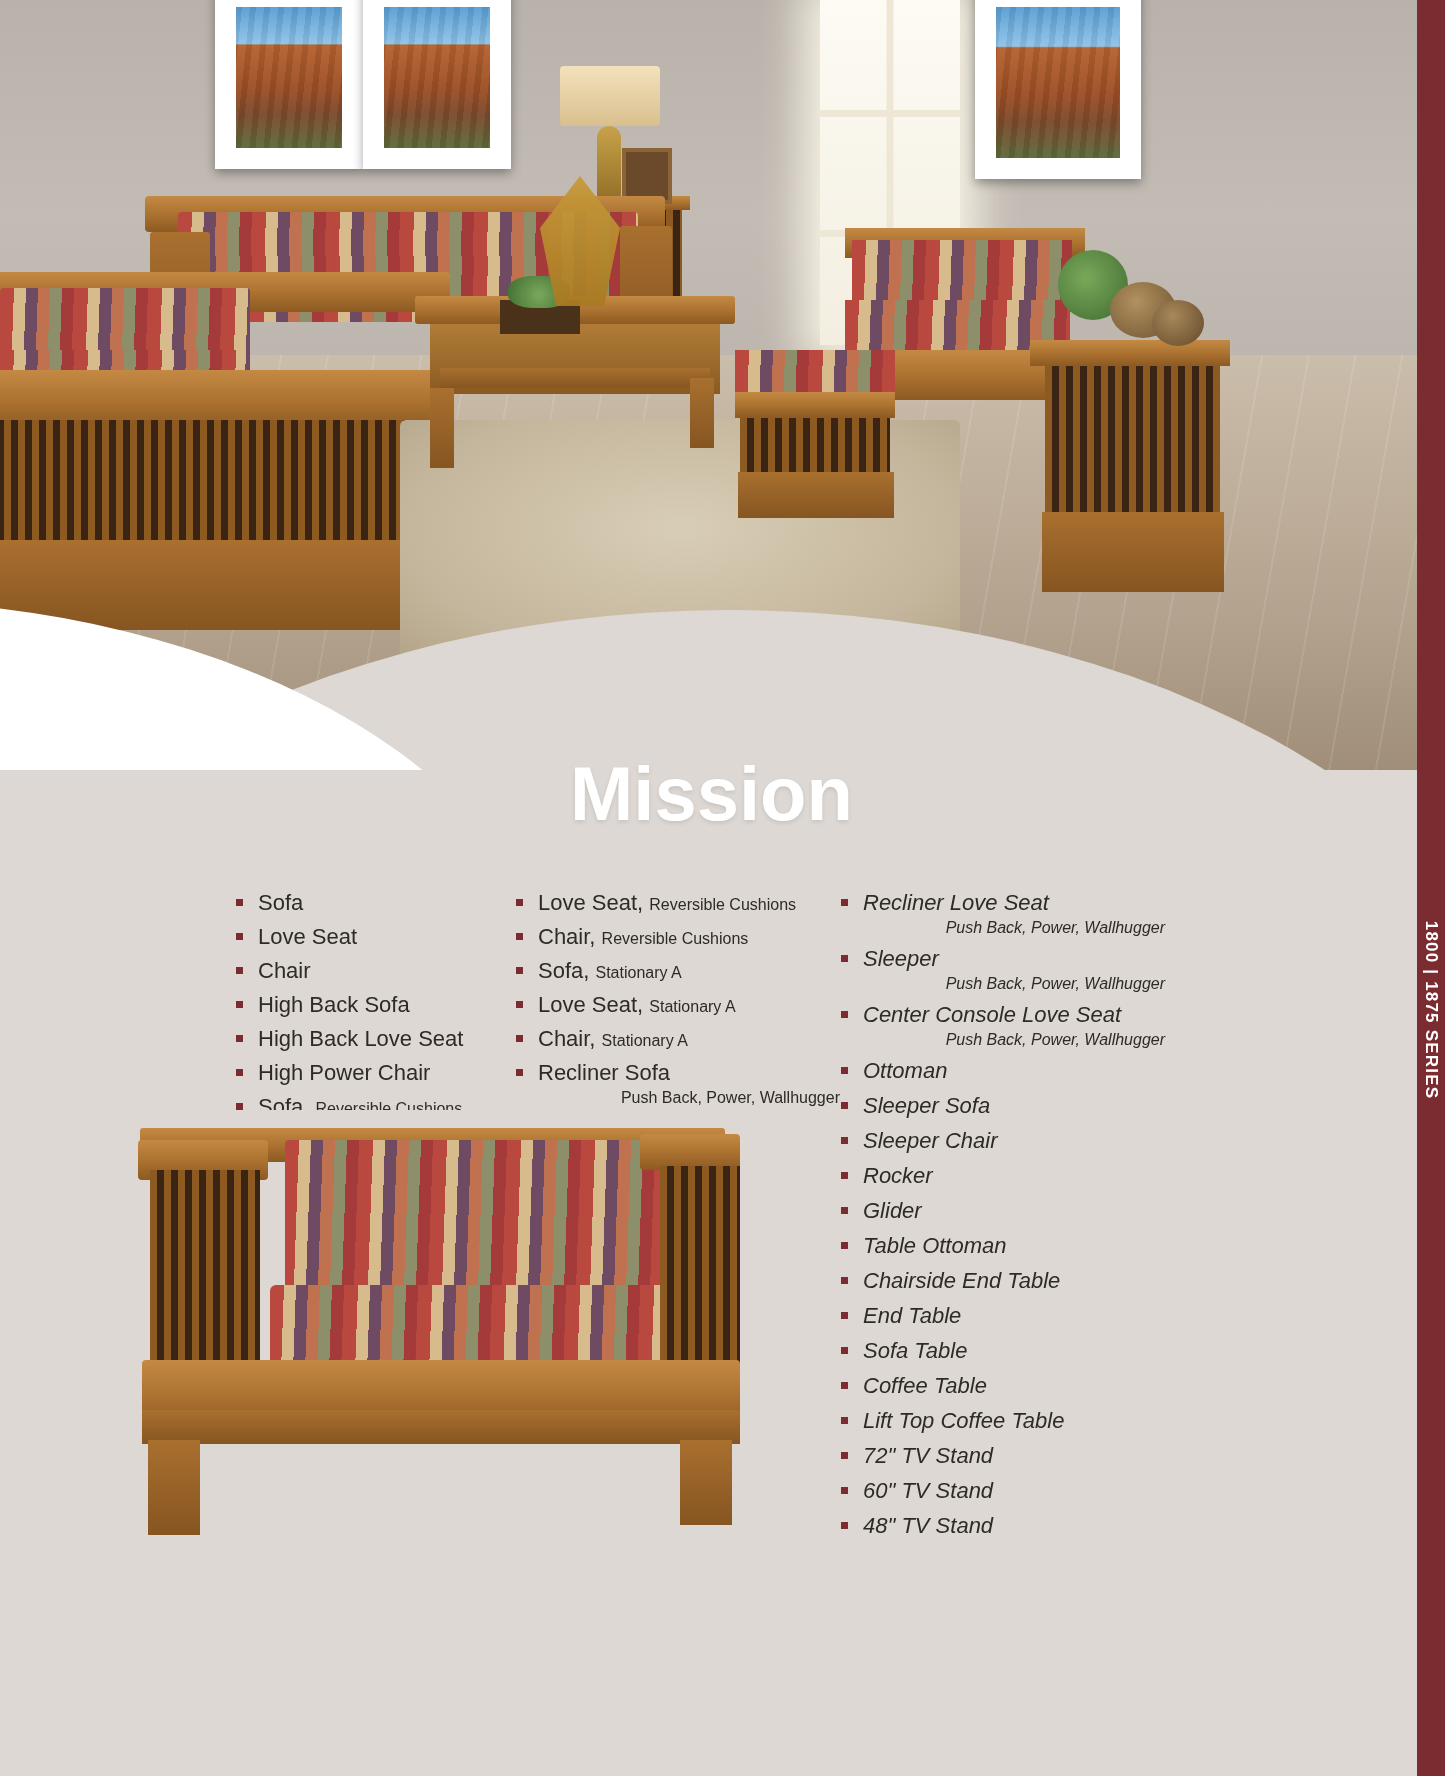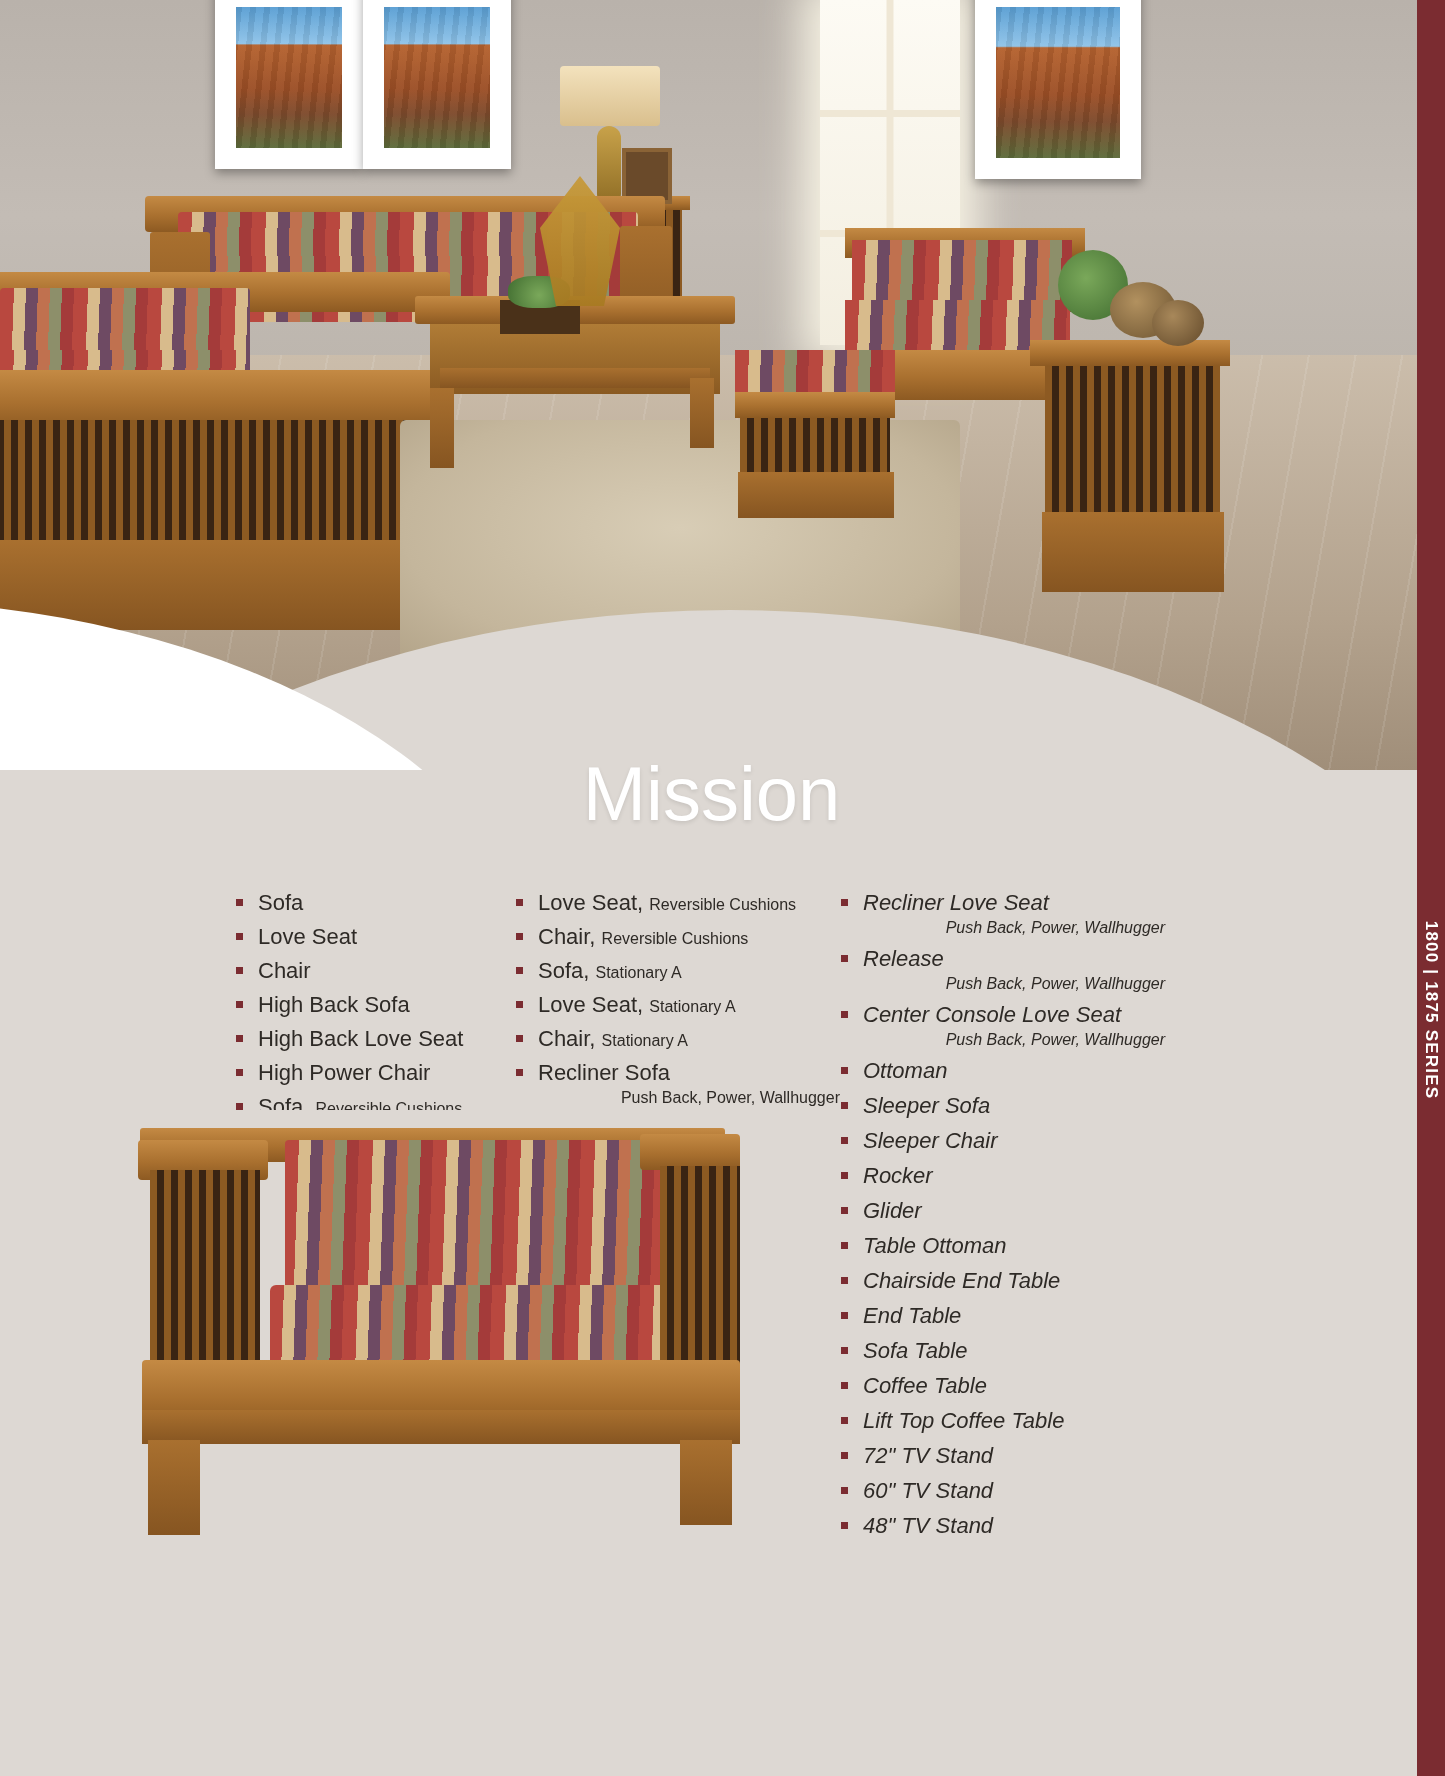--- a/index.html
+++ b/index.html
@@ -158,21 +158,21 @@
     background: #ddd8d3;
   }
 
   .title {
     position: absolute;
     left: 6px; right: 0;
     top: -20px;
     text-align: center;
     color: #ffffff;
     font-size: 76px;
-    font-weight: normal;
+    font-weight: bold;
     letter-spacing: 0px;
     text-shadow: 0 2px 4px rgba(0,0,0,0.10);
   }
   .subtitle {
     position: absolute;
     left: 0; right: 0;
     top: 76px;
     text-align: center;
     color: #7b2c31;
     font-size: 29px;
@@ -345,21 +345,21 @@
           <li><span class="bullet"></span><span>Sofa,</span> <span class="sub-inline">Stationary A</span></li>
           <li><span class="bullet"></span><span>Love Seat,</span> <span class="sub-inline">Stationary A</span></li>
           <li><span class="bullet"></span><span>Chair,</span> <span class="sub-inline">Stationary A</span></li>
           <li><span class="bullet"></span><span>Recliner Sofa</span><span class="sub-line">Push Back, Power, Wallhugger</span></li>
         </ul>
       </div>
 
       <div class="col col3">
         <ul class="plist">
           <li><span class="bullet"></span><span>Recliner Love Seat</span><span class="sub-line">Push Back, Power, Wallhugger</span></li>
-          <li><span class="bullet"></span><span>Release</span><span class="sub-line">Push Back, Power, Wallhugger</span></li>
+          <li><span class="bullet"></span><span>Sleeper</span><span class="sub-line">Push Back, Power, Wallhugger</span></li>
           <li><span class="bullet"></span><span>Center Console Love Seat</span><span class="sub-line">Push Back, Power, Wallhugger</span></li>
           <li><span class="bullet"></span><span>Ottoman</span></li>
           <li><span class="bullet"></span><span>Sleeper Sofa</span></li>
           <li><span class="bullet"></span><span>Sleeper Chair</span></li>
           <li><span class="bullet"></span><span>Rocker</span></li>
           <li><span class="bullet"></span><span>Glider</span></li>
           <li><span class="bullet"></span><span>Table Ottoman</span></li>
           <li><span class="bullet"></span><span>Chairside End Table</span></li>
           <li><span class="bullet"></span><span>End Table</span></li>
           <li><span class="bullet"></span><span>Sofa Table</span></li>

